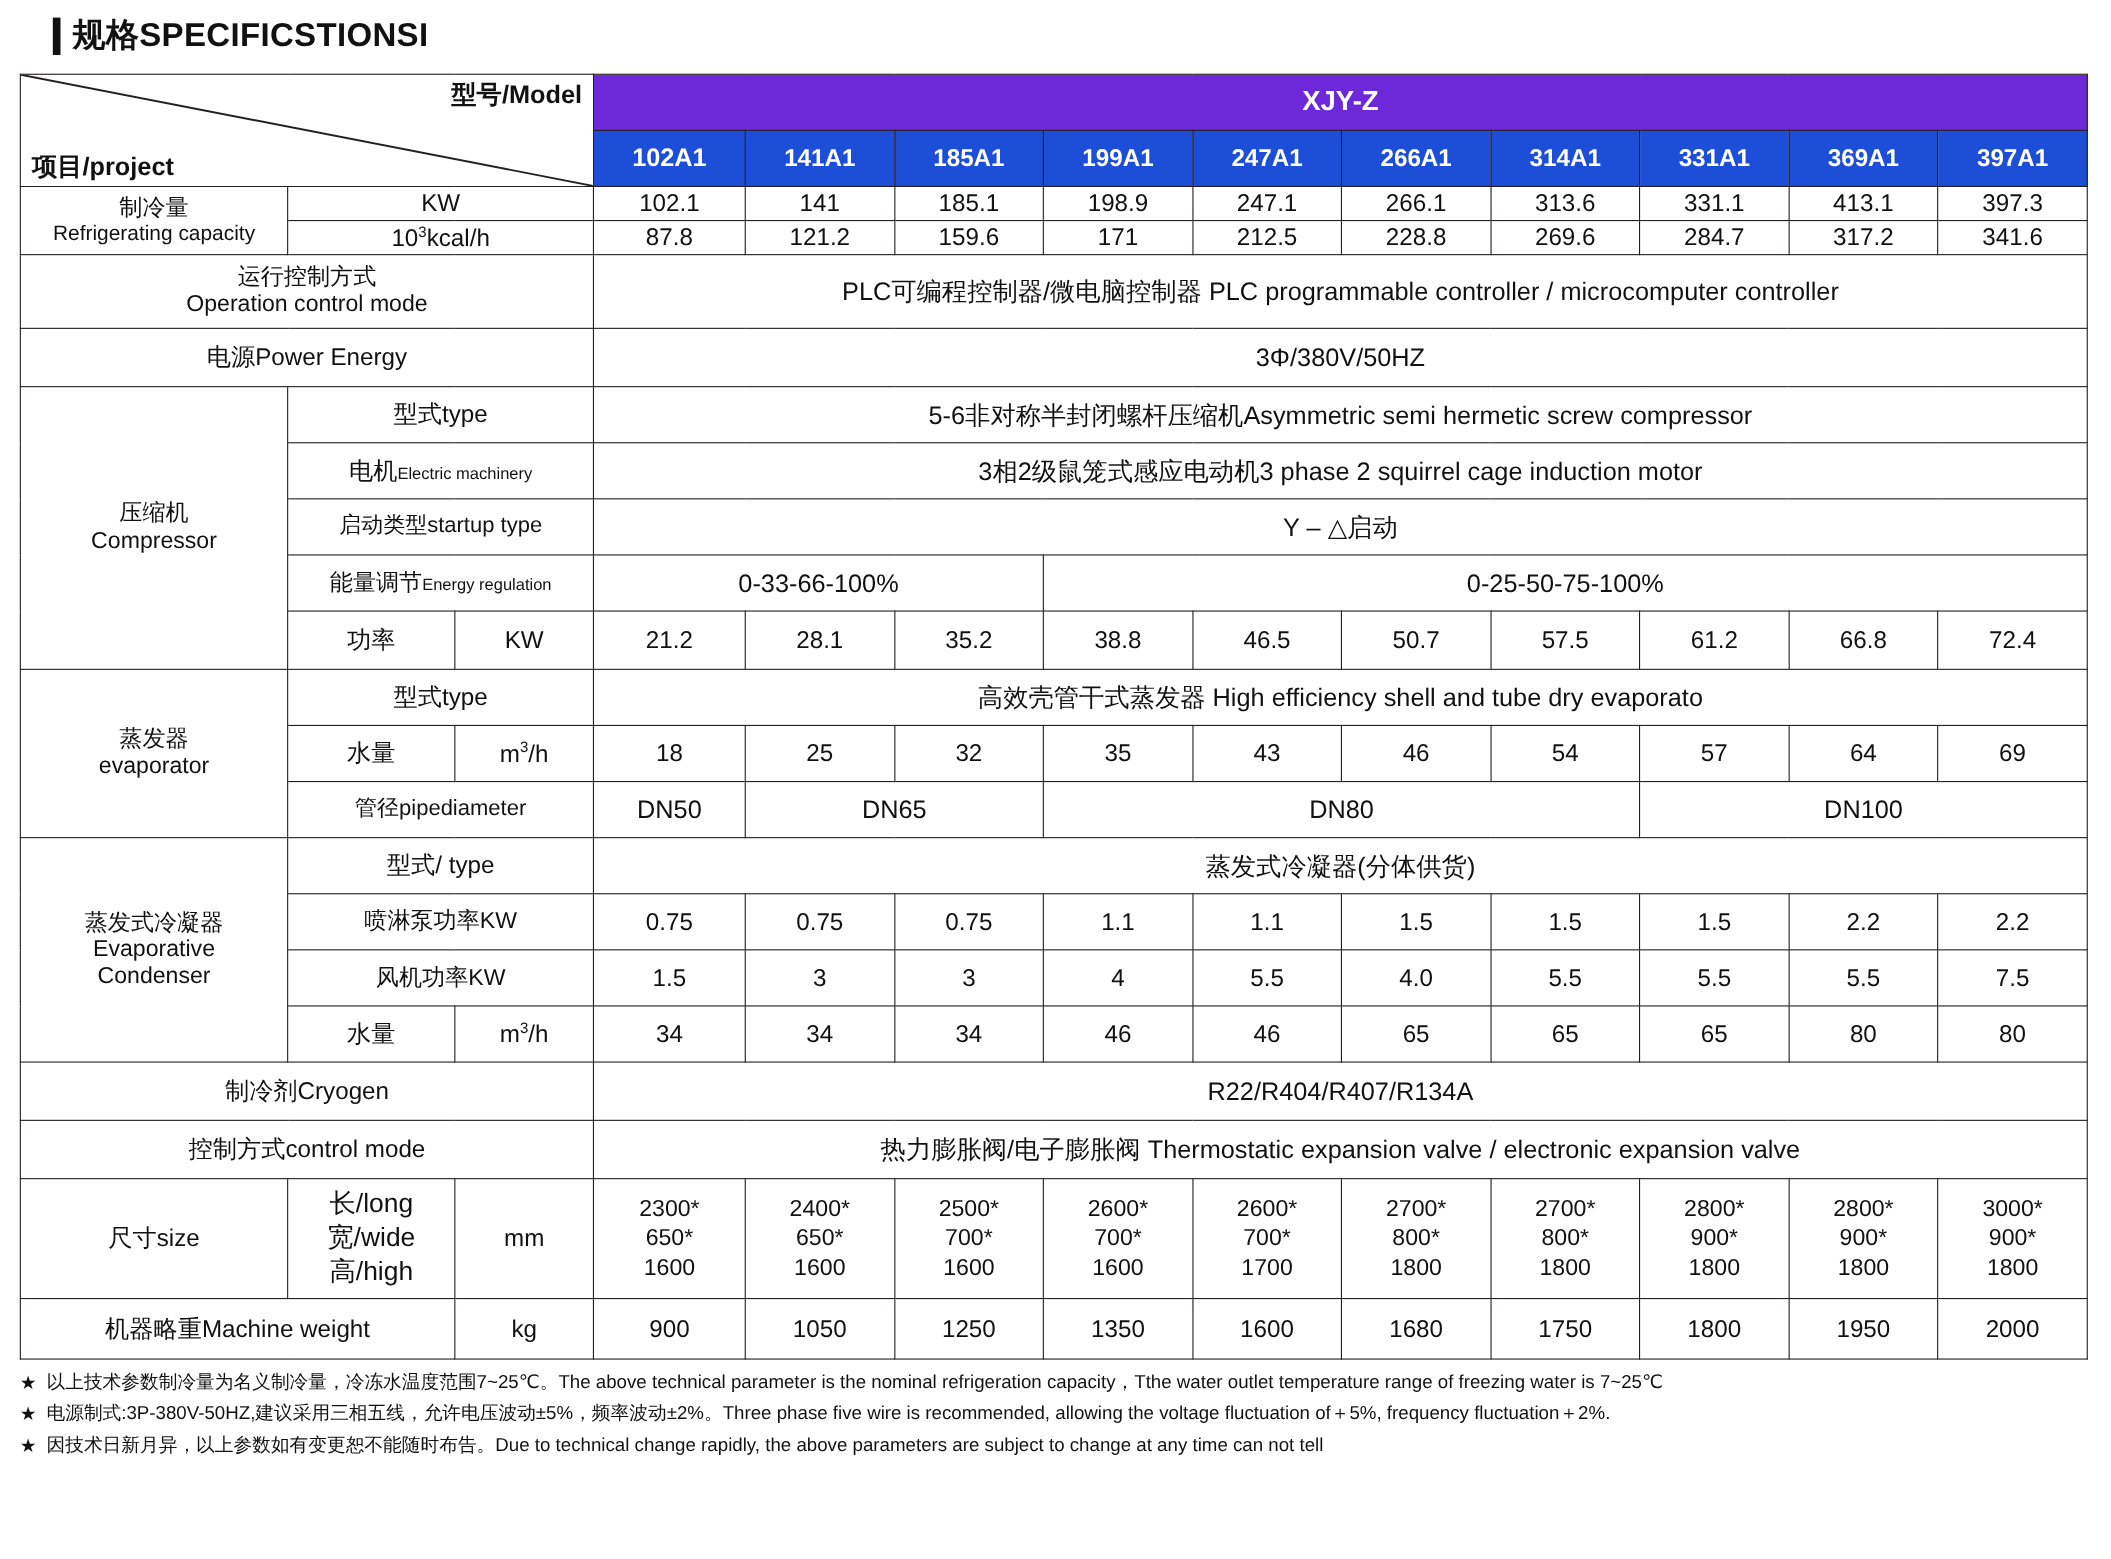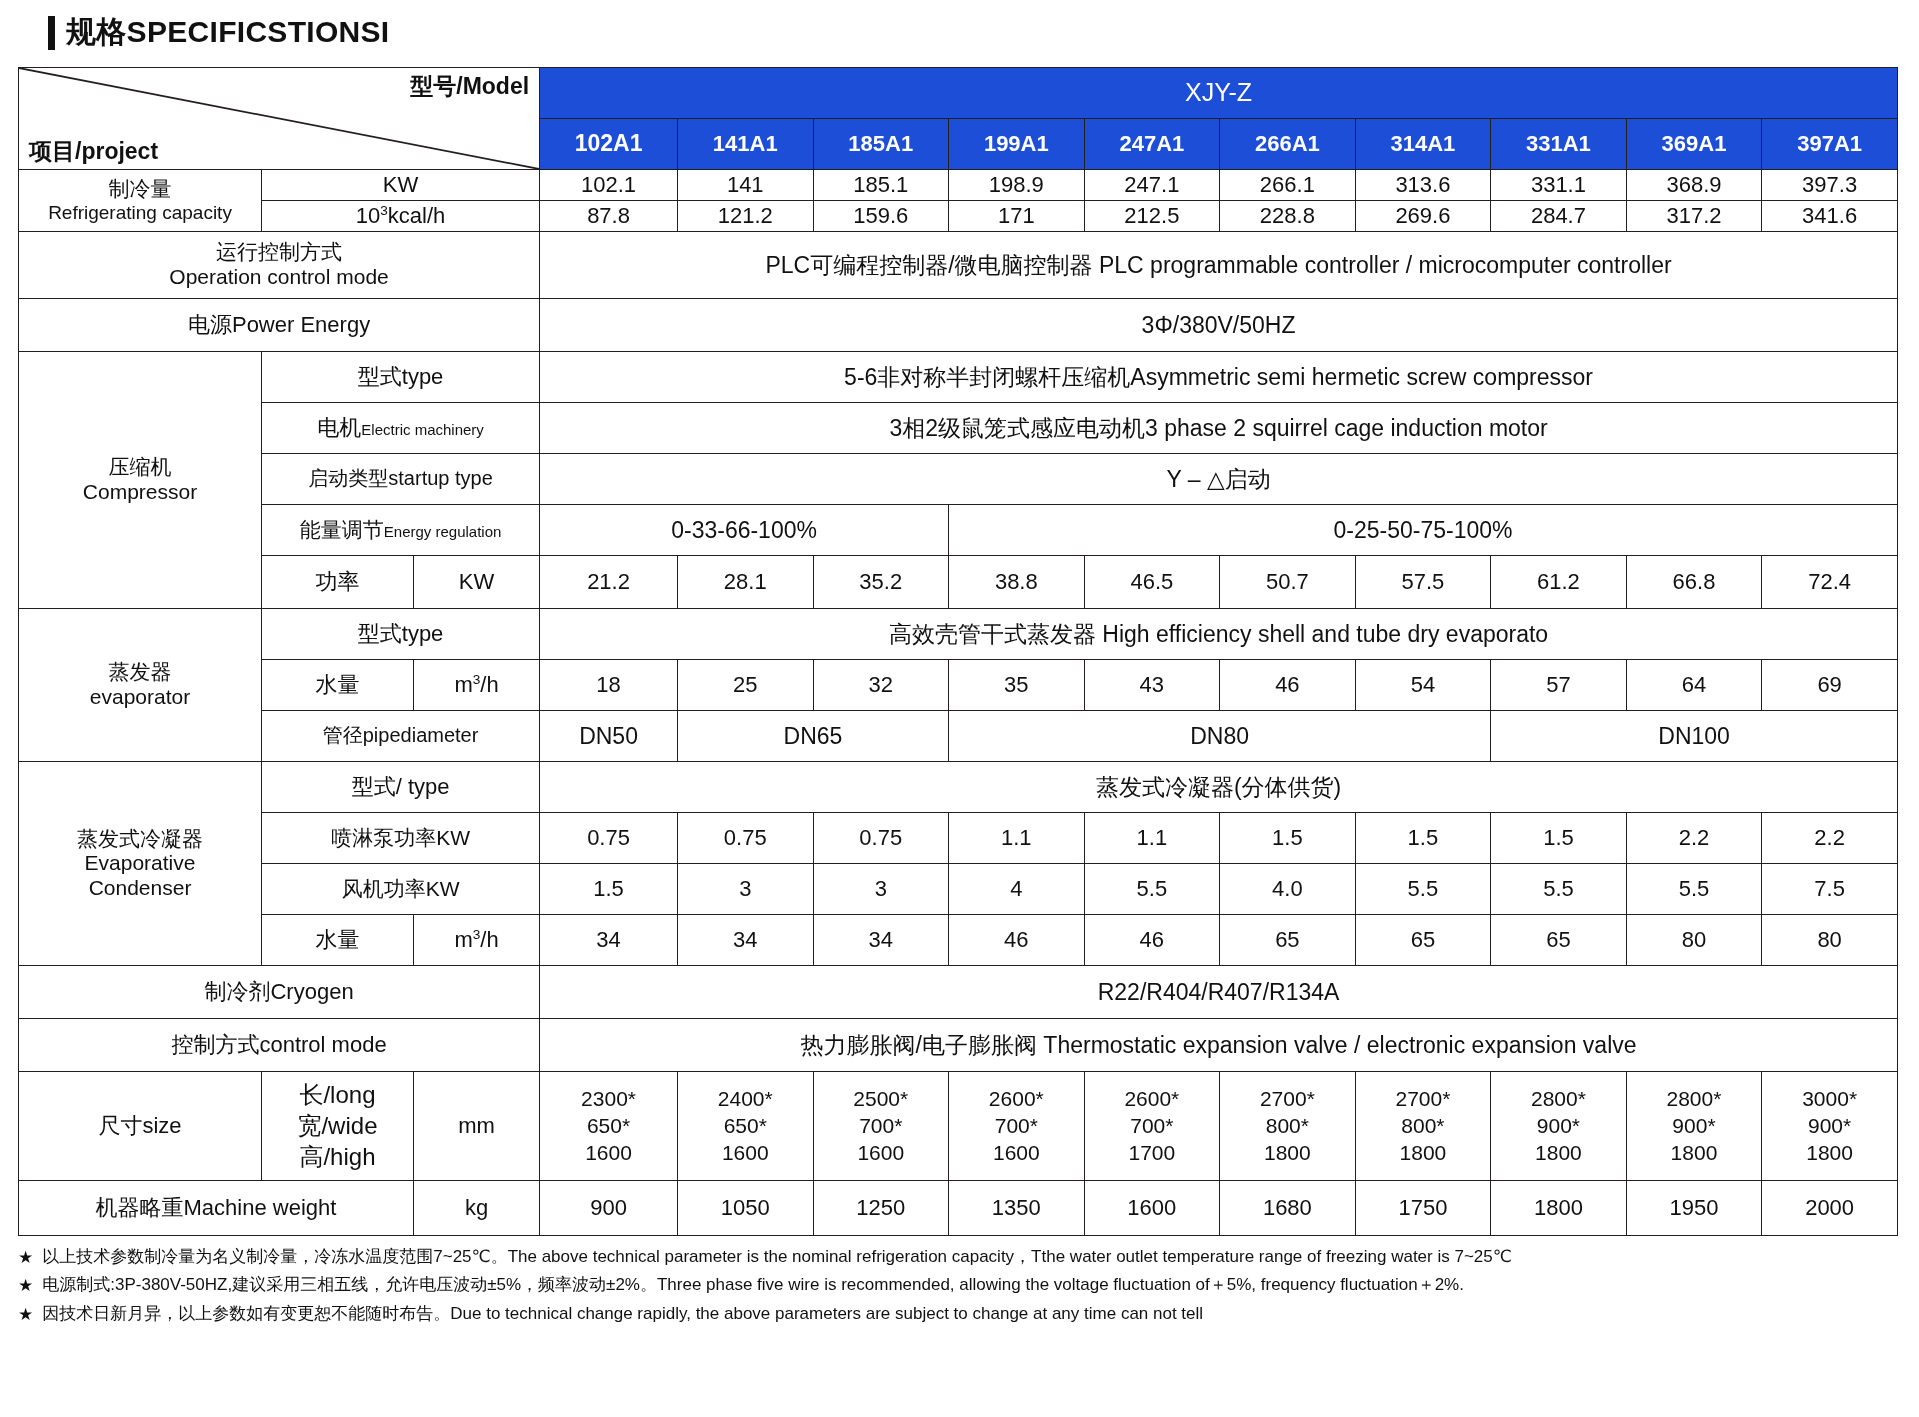--- a/index.html
+++ b/index.html
@@ -28,21 +28,21 @@
   }
   table.spec td{
     border:1px solid #231f20;
     padding:2px 4px;
     text-align:center;
     vertical-align:middle;
     line-height:1.18;
     word-break:break-word;
   }
   td.left{text-align:left;padding-left:10px;}
-  .hdr-blue{background:#1d4ed8;color:#fff;font-weight:normal;}
+  .hdr-blue{background:#6d28d9;color:#fff;font-weight:bold;}
   .hdr-blue-dark{background:#1d4ed8;color:#fff;font-weight:bold;}
   .smaller{font-size:15px;}
   .two-line{line-height:1.12;}
   .nowrap{white-space:nowrap;}
 
   
   .corner{
     position:relative;
     padding:0;
     height:92px;
@@ -127,21 +127,21 @@
       </td>
       <td colspan="2">KW</td>
       <td>102.1</td>
       <td>141</td>
       <td>185.1</td>
       <td>198.9</td>
       <td>247.1</td>
       <td>266.1</td>
       <td>313.6</td>
       <td>331.1</td>
-      <td>368.9</td>
+      <td>413.1</td>
       <td>397.3</td>
     </tr>
 
     <tr>
       <td colspan="2" class="nowrap">
         <span>10</span><sup>3</sup><span>kcal/h</span>
       </td>
       <td>87.8</td>
       <td>121.2</td>
       <td>159.6</td>

